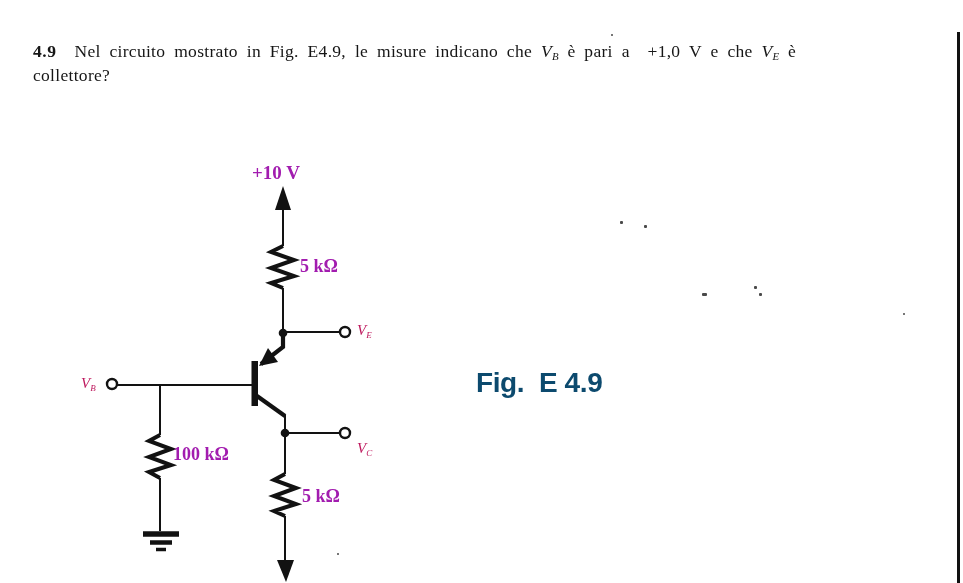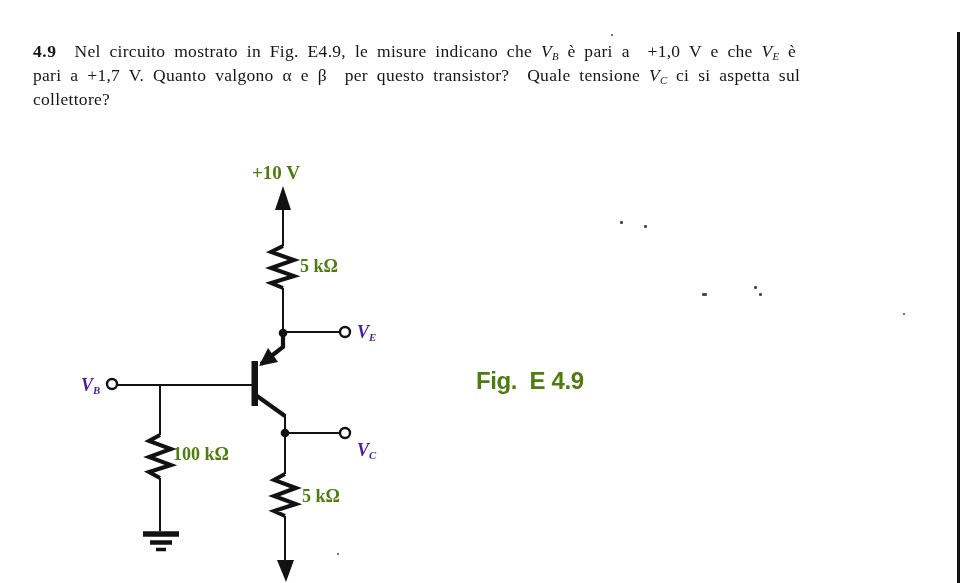--- a/index.html
+++ b/index.html
@@ -32,41 +32,41 @@
     position: relative; top: 0.28em;
     letter-spacing: 0;
   }
 
   
   .clabel {
     position: absolute;
     font-family: "Liberation Serif", serif;
     font-size: 18px;
     font-weight: 700;
-    color: #4d7c0f;
+    color: #a21caf;
     white-space: pre;
   }
   .tlabel {
     position: absolute;
     font-family: "Liberation Serif", serif;
-    font-size: 18px;
+    font-size: 15px;
     font-style: italic;
-    font-weight: 700;
-    color: #4c1d95;
+    font-weight: 400;
+    color: #be185d;
     white-space: pre;
   }
   .tlabel .psub { font-size: 0.60em; top: 0.30em; }
   .figlabel {
     position: absolute;
     left: 476px; top: 335px;
     font-family: "Liberation Sans", sans-serif;
-    font-size: 24px;
+    font-size: 28px;
     font-weight: 700;
     letter-spacing: -0.4px;
-    color: #4d7c0f;
+    color: #0c4a6e;
     white-space: pre;
   }
 
   
   .edge-line {
     position: absolute;
     left: 957px; top: 0; width: 3px; height: 583px;
     background: #111;
   }
   .artifact {
@@ -77,21 +77,20 @@
   }
   svg.circuit { position: absolute; left: 0; top: 0; }
 </style>
 </head>
 <body>
 
 <div class="page">
 
   <div class="problem">
     <div class="pline"><span class="pnum">4.9</span><span>  Nel circuito mostrato in Fig. E4.9, le misure indicano che </span><span class="pvar">V</span><span class="psub">B</span><span> è pari a  +1,0 V e che </span><span class="pvar">V</span><span class="psub">E</span><span> è</span></div>
-    <div class="pline"><span>pari a +1,7 V. Quanto valgono α e β  per questo transistor?  Quale tensione </span><span class="pvar">V</span><span class="psub">C</span><span> ci si aspetta sul</span></div>
     <div class="pline">collettore?</div>
   </div>
 
   <svg class="circuit" width="963" height="583" viewBox="0 0 963 583">
     <g stroke="#121212" fill="none" stroke-width="2" stroke-linecap="butt">
 
       <path d="M283,170 V214"></path>
 
       <path d="M283,214 L271,220 L294,228 L271,236 L294,244 L271,251 L283,256" stroke-width="4" stroke-linejoin="miter"></path>
 

